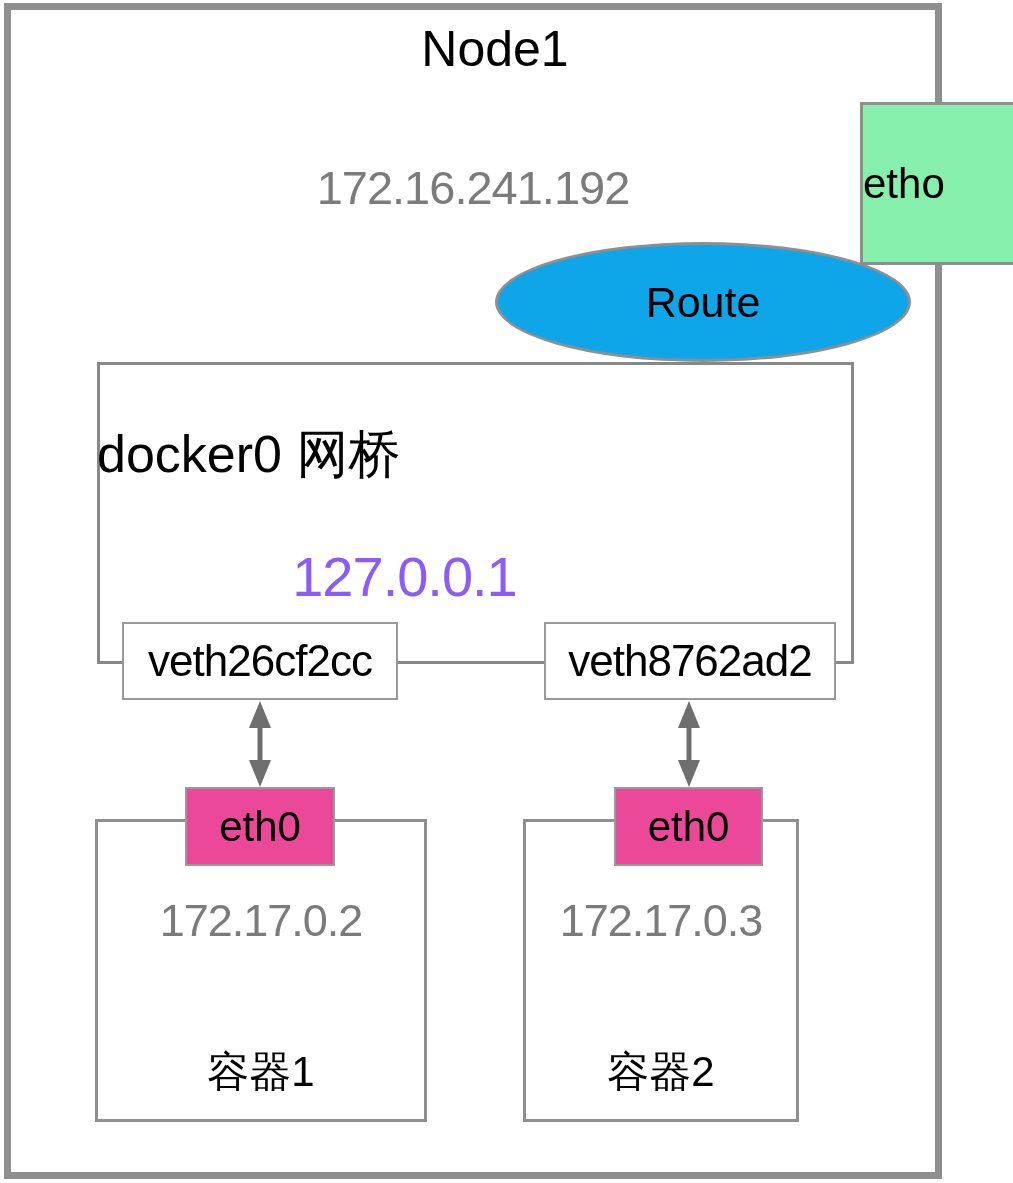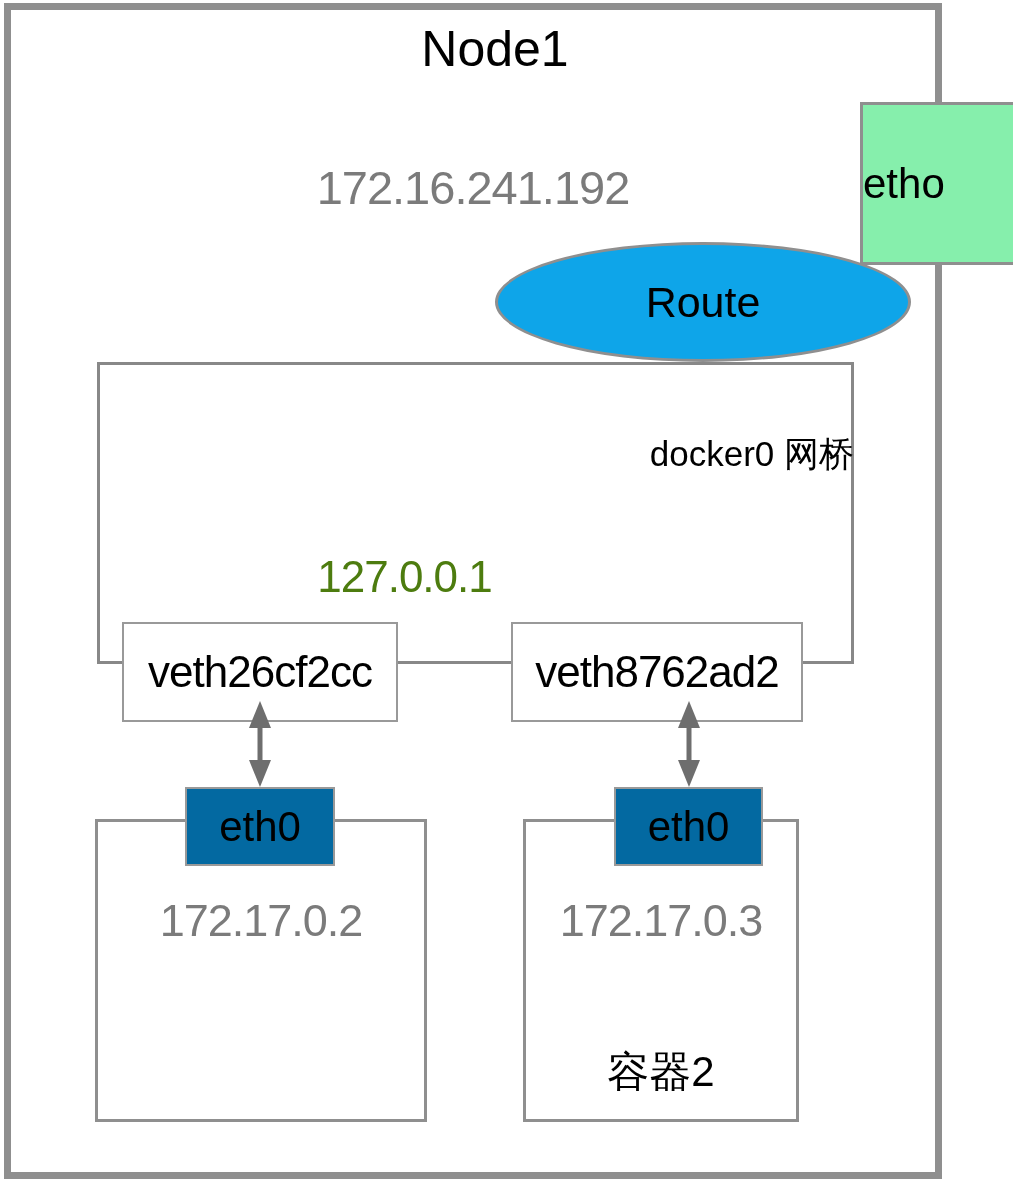--- a/index.html
+++ b/index.html
@@ -42,30 +42,30 @@
 
   
   .bridge-box {
     left: 97px; top: 362px;
     width: 757px; height: 302px;
     border: 3px solid #888888;
     background: transparent;
   }
   .bridge-title {
     left: 97px; top: 427px; width: 757px;
-    text-align: right;
-    font-size: 35px; line-height: 54px;
+    text-align: left;
+    font-size: 52px; line-height: 54px;
     color: #000000;
   }
   .bridge-ip {
     left: 97px; top: 551px; width: 615px;
     text-align: center;
-    font-size: 44px; line-height: 52px;
+    font-size: 56px; line-height: 52px;
     letter-spacing: -1px;
-    color: #4d7c0f;
+    color: #8b5cf6;
   }
 
   
   .route-ellipse {
     left: 495px; top: 242px;
     width: 416px; height: 120px;
     border: 3px solid #8f8f8f;
     border-radius: 50%;
     background: #0ea5e9;
     display: flex; align-items: center; justify-content: center;
@@ -79,30 +79,30 @@
     width: 172px; height: 163px;
     border: 3px solid #8f8f8f;
     background: #86efac;
     display: flex; align-items: center; justify-content: flex-start;
     font-size: 42px;
     color: #000000;
   }
 
   
   .veth-box {
-    top: 622px; height: 100px;
+    top: 622px; height: 78px;
     border: 2px solid #999999;
     background: #ffffff;
     display: flex; align-items: center; justify-content: center;
     font-size: 44px;
     letter-spacing: -1px;
     color: #000000;
   }
   .veth-1 { left: 122px; width: 276px; }
-  .veth-2 { left: 511px; width: 292px; }
+  .veth-2 { left: 544px; width: 292px; }
 
   
   .pair-arrow { top: 701px; width: 24px; height: 86px; }
   .arrow-1 { left: 248px; }
   .arrow-2 { left: 677px; }
 
   
   .container-box {
     top: 819px; height: 303px;
     border: 3px solid #8f8f8f;
@@ -121,21 +121,21 @@
     position: absolute; left: 0; bottom: 22px; width: 100%;
     text-align: center;
     font-size: 42px; line-height: 50px;
     color: #000000;
   }
 
   
   .eth0-box {
     top: 787px; height: 79px;
     border: 2px solid #999999;
-    background: #0369a1;
+    background: #ec4899;
     display: flex; align-items: center; justify-content: center;
     font-size: 42px;
     color: #000000;
   }
   .eth0-1 { left: 185px; width: 150px; }
   .eth0-2 { left: 614px; width: 149px; }
 </style>
 </head>
 <body>
 
@@ -170,20 +170,21 @@
     <polygon points="12,86 23,59 1,59" fill="#6e6e6e"></polygon>
   </svg>
   <svg class="abs pair-arrow arrow-2" viewBox="0 0 24 86" xmlns="http://www.w3.org/2000/svg">
     <line x1="12" y1="20" x2="12" y2="66" stroke-width="5" stroke="#6e6e6e"></line>
     <polygon points="12,0 23,27 1,27" fill="#6e6e6e"></polygon>
     <polygon points="12,86 23,59 1,59" fill="#6e6e6e"></polygon>
   </svg>
 
   <div class="abs container-box container-1">
     <div class="container-ip">172.17.0.2</div>
+    <div class="container-label">容器1</div>
   </div>
 
   <div class="abs container-box container-2">
     <div class="container-ip">172.17.0.3</div>
     <div class="container-label">容器2</div>
   </div>
 
   <div class="abs eth0-box eth0-1">
     <span>eth0</span>
   </div>

